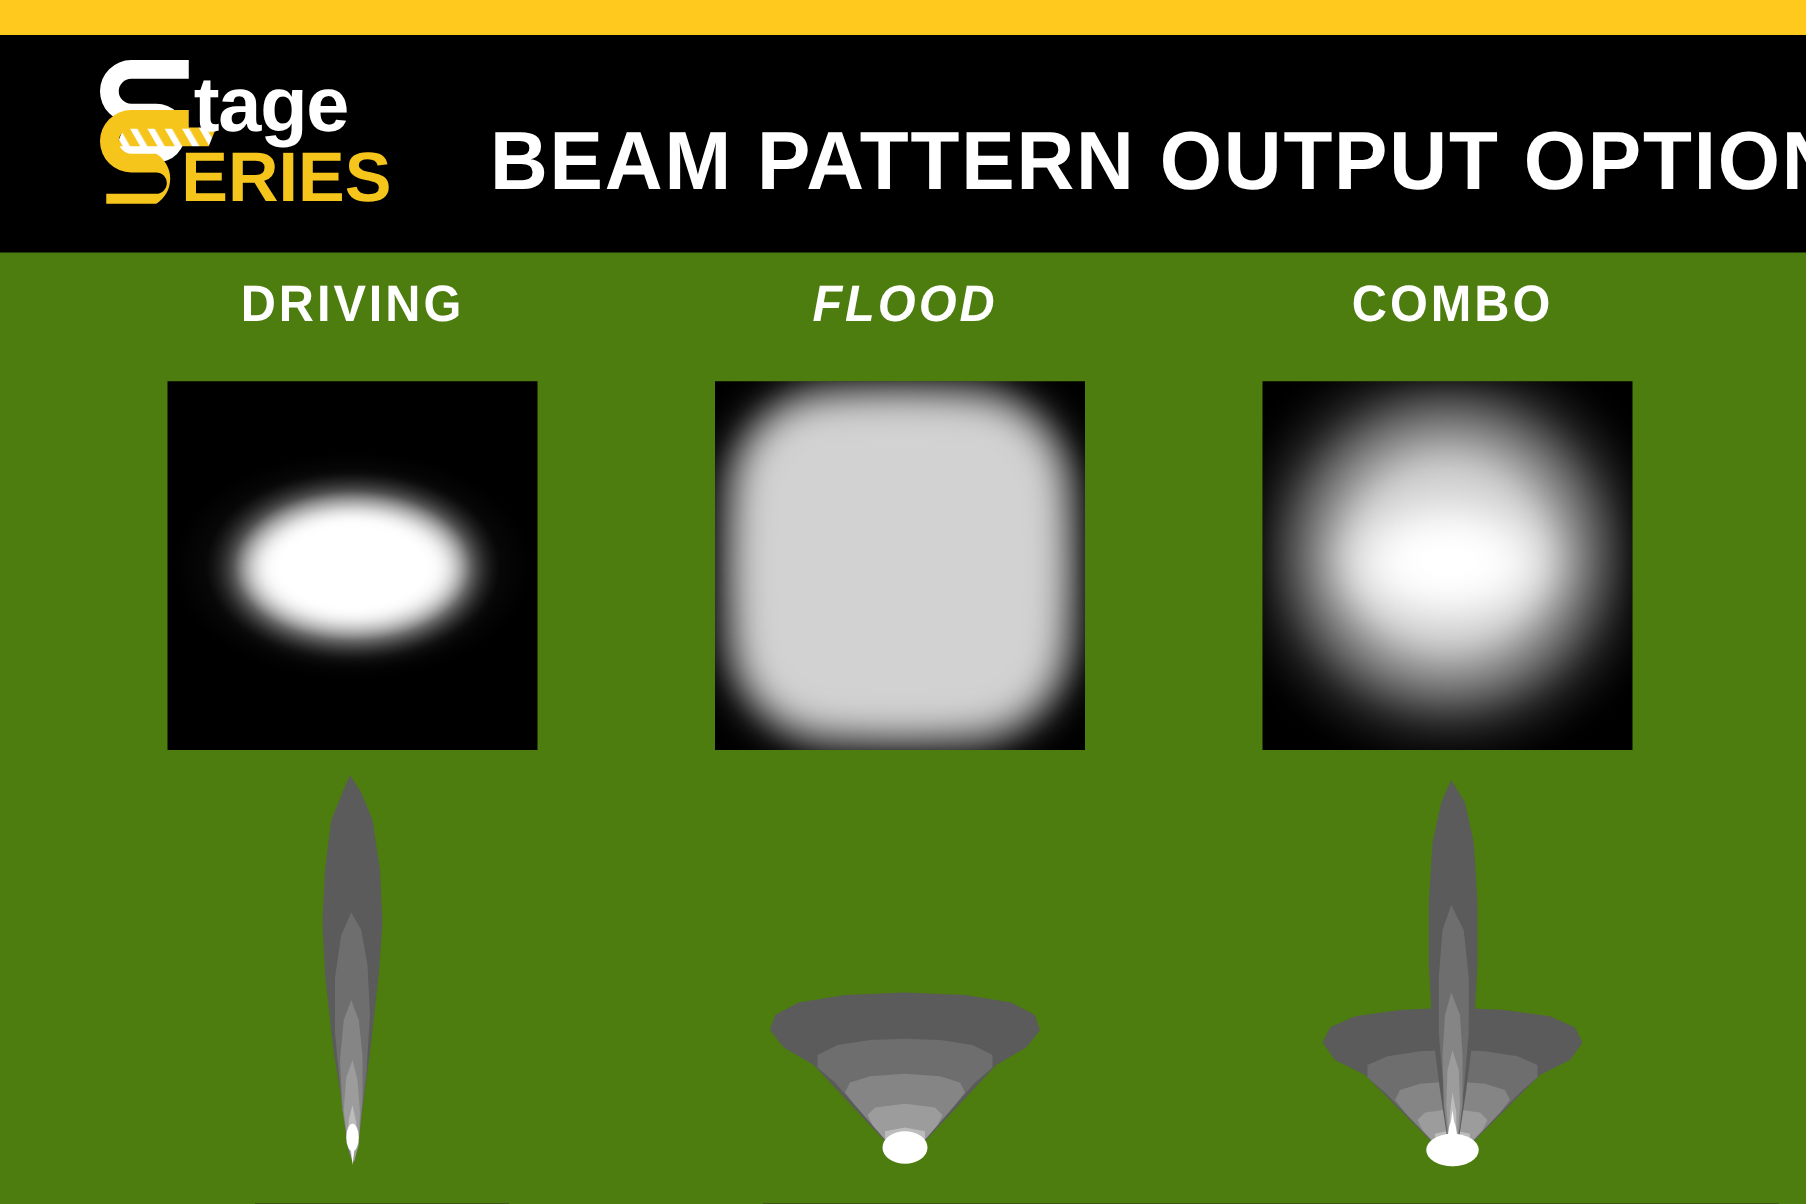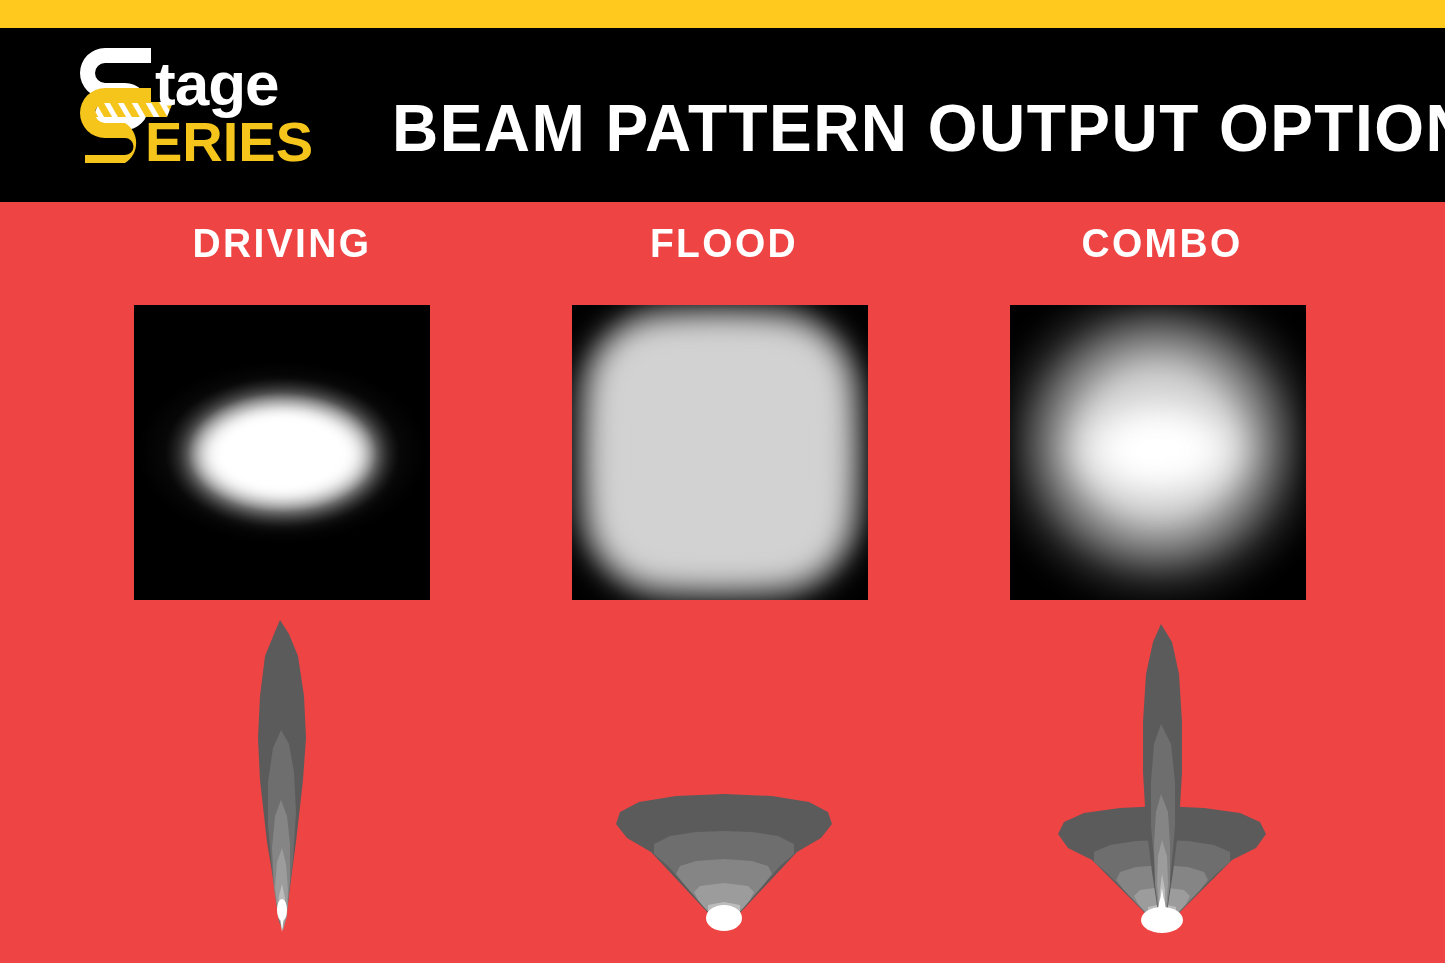--- a/index.html
+++ b/index.html
@@ -7,21 +7,21 @@
     padding: 0;
     background: #262626;
   }
   body {
     font-family: "Liberation Sans", sans-serif;
   }
   .page {
     position: relative;
     width: 1445px;
     height: 963px;
-    background: #ef4444;
+    background: #4d7c0f;
     overflow: hidden;
   }
 
   
   .accent-bar {
     position: absolute;
     left: 0; top: 0;
     width: 1445px;
     height: 28px;
     background: #FFC91E;
@@ -72,21 +72,21 @@
     width: 1445px;
     height: 620px;
   }
   .column {
     position: absolute;
     top: 0;
     width: 440px;
     height: 761px;
   }
   .col-0 { left: 62px; }
-  .col-1 { left: 504px; }
+  .col-1 { left: 504px; font-style: italic; }
   .col-2 { left: 942px; }
 
   .col-title {
     position: absolute;
     top: 18px;
     left: 0;
     width: 440px;
     text-align: center;
     color: #ffffff;
     font-family: "Liberation Sans Narrow", "Liberation Sans", sans-serif;

